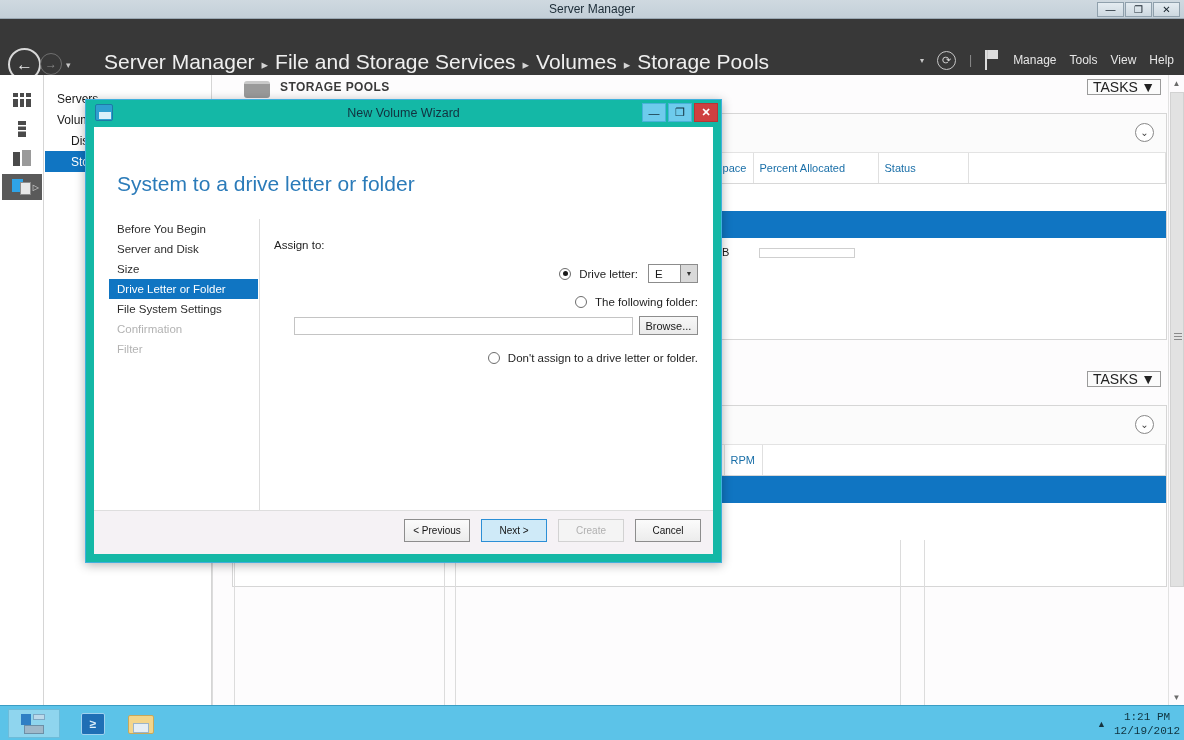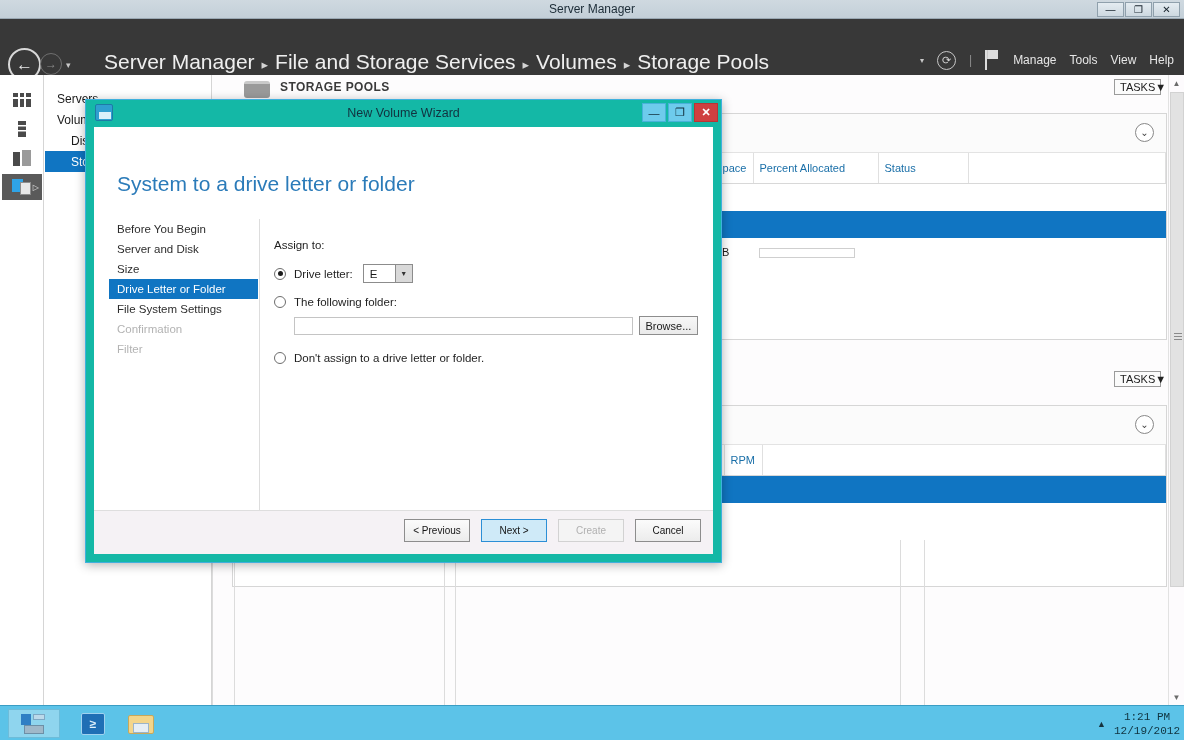--- a/index.html
+++ b/index.html
@@ -147,23 +147,23 @@
   .panel-title {
     position: absolute; left: 48px; top: 5px;
     font-size: 12px; font-weight: bold; color: #3a3a3a; letter-spacing: .4px;
   }
   .panel-sub {
     position: absolute; left: 48px; top: 21px;
     font-size: 11px; color: #4a4a4a;
   }
   .tasks-btn {
     position: absolute; right: 6px; top: 4px;
-    width: 47px; height: 16px;
+    width: 74px; height: 16px;
     border: 1px solid #9b9b9b; background: #fbfbfb;
-    font-size: 11px; color: #222; box-sizing: border-box;
+    font-size: 14px; color: #222; box-sizing: border-box;
     display: flex; align-items: center; justify-content: space-between;
     padding: 0 5px;
   }
 
   .panel-body {
     position: absolute; left: 0; right: 0; top: 38px; bottom: 0;
     border: 1px solid #d6d6d6; background: #ffffff; box-sizing: border-box;
   }
   .filterbar {
     position: relative; height: 38px; border-bottom: 1px solid #e3e3e3;
@@ -322,21 +322,21 @@
     height: 20px; padding: 0 8px; display: flex; align-items: center;
     font-size: 11.5px; color: #2d2d2d; box-sizing: border-box;
   }
   .nav-step.active { background: #1075c2; color: #ffffff; margin-right: 1px; }
   .nav-step.disabled { color: #b3b3b3; }
 
   .dlg-main { position: absolute; left: 180px; top: 92px; right: 15px; }
   .dlg-desc { font-size: 11.5px; color: #1e1e1e; line-height: 15px; width: 420px; }
   .assign-label { margin-top: 20px; font-size: 11.5px; color: #1e1e1e; }
 
-  .radio-row { display: flex; align-items: center; margin-top: 13px; }
+  .radio-row { display: flex; align-items: center; margin-top: 13px; justify-content: flex-end; }
   .radio {
     width: 12px; height: 12px; border: 1px solid #6d6d6d; border-radius: 50%;
     background: #fff; box-sizing: border-box; position: relative; flex: none;
   }
   .radio.checked::after {
     content:""; position:absolute; left:2.5px; top:2.5px; width:5px; height:5px;
     border-radius:50%; background:#1a1a1a;
   }
   .radio-label { font-size: 11.5px; color: #1e1e1e; margin-left: 8px; }
 

